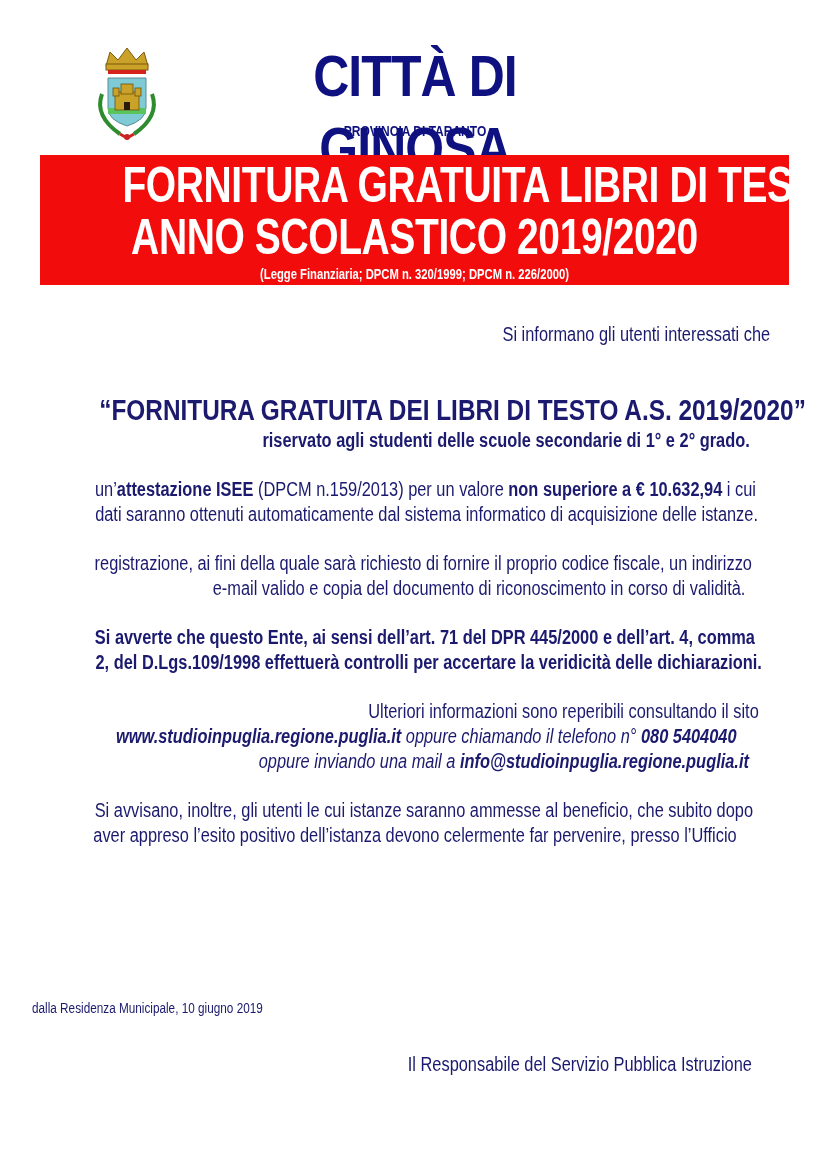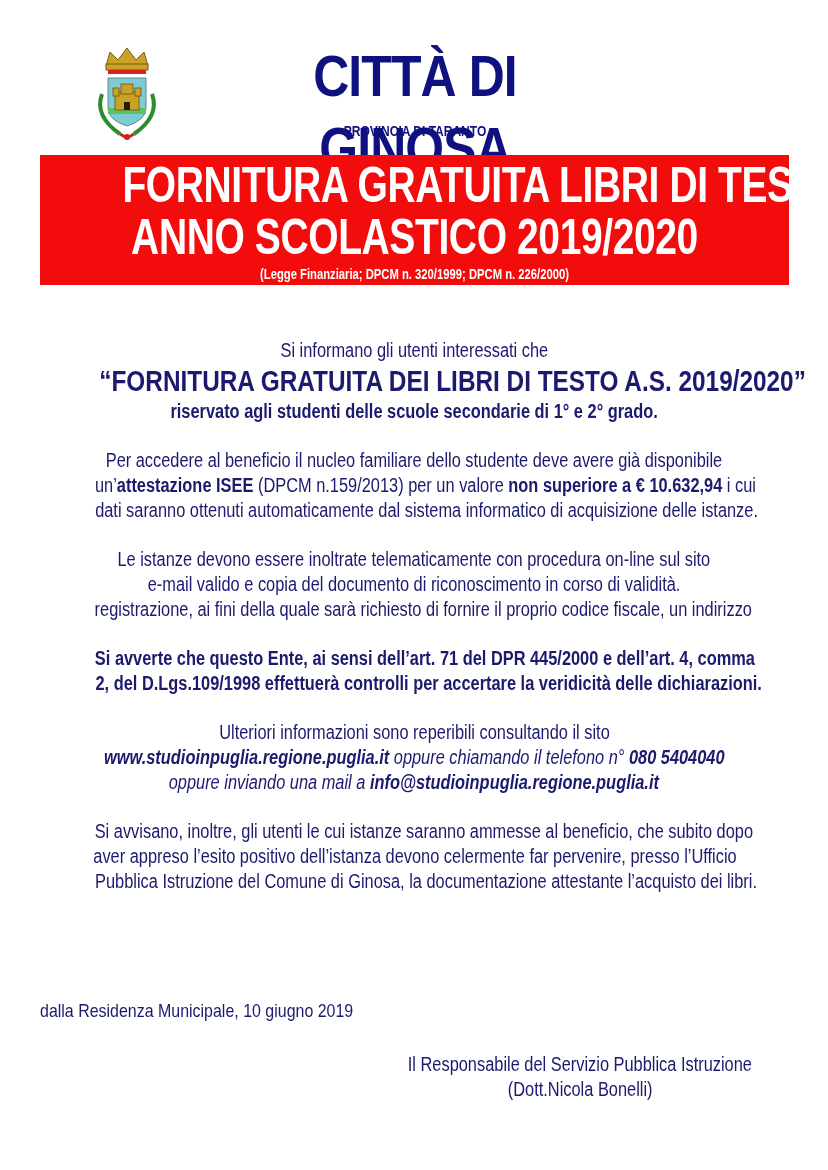--- a/index.html
+++ b/index.html
@@ -11,30 +11,30 @@
     color: #0e117f; transform: scaleX(0.86); transform-origin: center; letter-spacing: -1px; }
   .province { position: absolute; left: 200px; top: 122px; width: 430px; text-align: center;
     font-weight: bold; font-size: 15px; color: #0e117f; transform: scaleX(0.8); transform-origin: center; }
   .banner { position: absolute; left: 40px; top: 155px; width: 749px; height: 130px; background: #f20c0c;
     color: #ffffff; text-align: center; }
   .banner .l1, .banner .l2 { font-weight: bold; font-size: 50px; line-height: 52px; transform: scaleX(0.78);
     transform-origin: center; white-space: nowrap; letter-spacing: -0.5px; }
   .banner .l1 { margin-top: 4px; }
   .banner .l3 { font-weight: bold; font-size: 15px; line-height: 18px; transform: scaleX(0.75);
     transform-origin: center; white-space: nowrap; margin-top: 2px; }
-  .content { position: absolute; left: 32px; top: 338px; width: 764px; text-align: center;
+  .content { position: absolute; left: 32px; top: 322px; width: 764px; text-align: right;
     font-size: 19.5px; line-height: 25px; }
   .content p { margin: 0 0 24px 0; }
   .cond { display: inline-block; transform: scaleX(0.84); transform-origin: center; white-space: nowrap; }
-  .big { font-size: 29px; font-weight: bold; line-height: 36px; }
+  .big { font-size: 29px; font-weight: bold; line-height: 36px; margin-top: 45px; }
   .b { font-weight: bold; }
   .bi { font-weight: bold; font-style: italic; }
   .i { font-style: italic; }
   .line { display: block; }
-  .date { position: absolute; left: 40px; top: 1000px; font-size: 19px; }
+  .date { position: absolute; left: 32px; top: 1000px; font-size: 14px; }
   .sign { position: absolute; left: 360px; top: 1052px; width: 440px; text-align: center; font-size: 19.5px; line-height: 25px; }
   .date .cond, .sign .cond { transform-origin: left; }
   .sign .cond { transform-origin: center; }
   a.link { color: inherit; text-decoration: none; }
 </style>
 </head>
 <body>
 
 <div class="crest">
   <svg width="86" height="104" viewBox="0 0 86 104">
@@ -69,49 +69,45 @@
 </div>
 
 <div class="content">
   <p>
     <span class="line"><span class="cond">Si informano gli utenti interessati che</span></span>
     <span class="line big"><span class="cond">“FORNITURA GRATUITA DEI LIBRI DI TESTO A.S. 2019/2020”</span></span>
     <span class="line"><span class="cond b">riservato agli studenti delle scuole secondarie di 1° e 2° grado.</span></span>
   </p>
 
   <p>
-    <span class="line"><span class="cond">Per accedere al beneficio il nucleo familiare dello studente deve avere già disponibile</span></span>
     <span class="line"><span class="cond"><span>un’</span><span class="b">attestazione ISEE</span><span> (DPCM n.159/2013) per un valore </span><span class="b">non superiore a € 10.632,94</span><span> i cui</span></span></span>
     <span class="line"><span class="cond">dati saranno ottenuti automaticamente dal sistema informatico di acquisizione delle istanze.</span></span>
   </p>
 
   <p>
-    <span class="line"><span class="cond">Le istanze devono essere inoltrate telematicamente con procedura on-line sul sito</span></span>
+    <span class="line"><span class="cond">registrazione, ai fini della quale sarà richiesto di fornire il proprio codice fiscale, un indirizzo</span></span>
     <span class="line"><span class="cond">e-mail valido e copia del documento di riconoscimento in corso di validità.</span></span>
-    <span class="line"><span class="cond">registrazione, ai fini della quale sarà richiesto di fornire il proprio codice fiscale, un indirizzo</span></span>
   </p>
 
   <p class="b">
     <span class="line"><span class="cond">Si avverte che questo Ente, ai sensi dell’art. 71 del DPR 445/2000 e dell’art. 4, comma</span></span>
     <span class="line"><span class="cond">2, del D.Lgs.109/1998 effettuerà controlli per accertare la veridicità delle dichiarazioni.</span></span>
   </p>
 
   <p>
     <span class="line"><span class="cond">Ulteriori informazioni sono reperibili consultando il sito</span></span>
     <span class="line"><span class="cond"><a class="link bi">www.studioinpuglia.regione.puglia.it</a><span class="i"> oppure chiamando il telefono n° </span><span class="bi">080 5404040</span></span></span>
     <span class="line"><span class="cond"><span class="i">oppure inviando una mail a </span><a class="link bi">info@studioinpuglia.regione.puglia.it</a></span></span>
   </p>
 
   <p>
     <span class="line"><span class="cond">Si avvisano, inoltre, gli utenti le cui istanze saranno ammesse al beneficio, che subito dopo</span></span>
     <span class="line"><span class="cond">aver appreso l’esito positivo dell’istanza devono celermente far pervenire, presso l’Ufficio</span></span>
-    <span class="line"><span class="cond">Pubblica Istruzione del Comune di Ginosa, la documentazione attestante l’acquisto dei libri.</span></span>
   </p>
 </div>
 
 <div class="date">
   <span class="cond">dalla Residenza Municipale, 10 giugno 2019</span>
 </div>
 
 <div class="sign">
   <span class="line"><span class="cond">Il Responsabile del Servizio Pubblica Istruzione</span></span>
-  <span class="line"><span class="cond">(Dott.Nicola Bonelli)</span></span>
 </div>
 
 </body></html>

